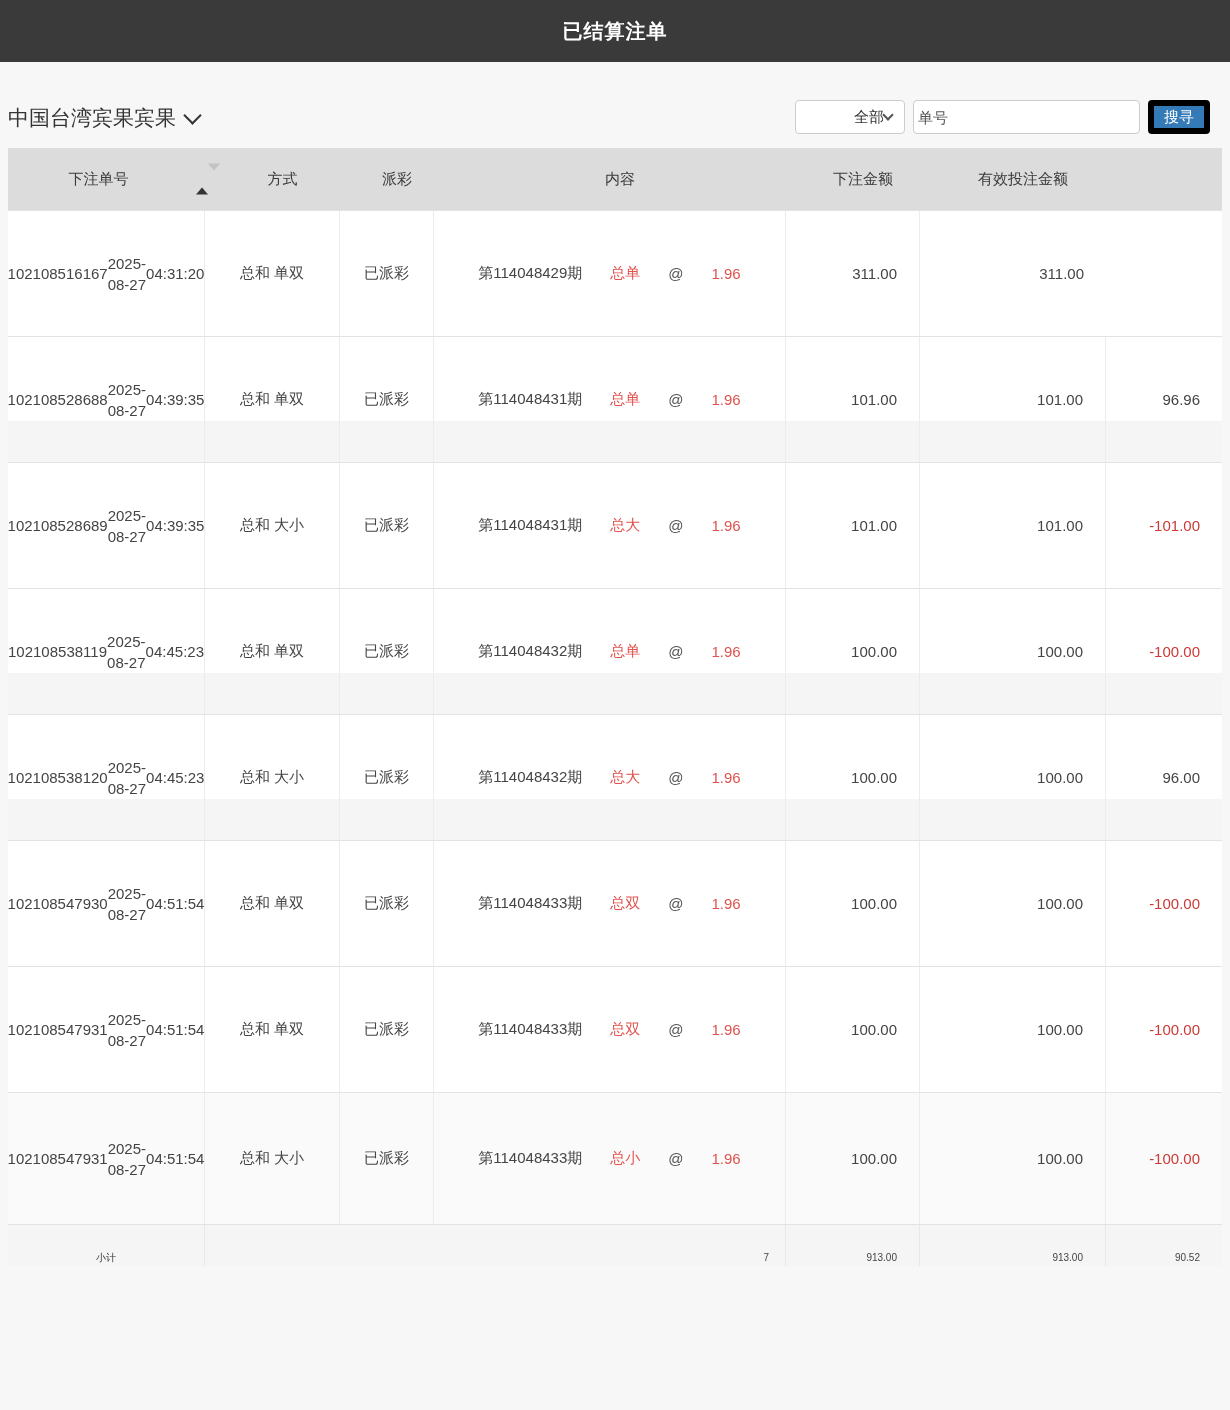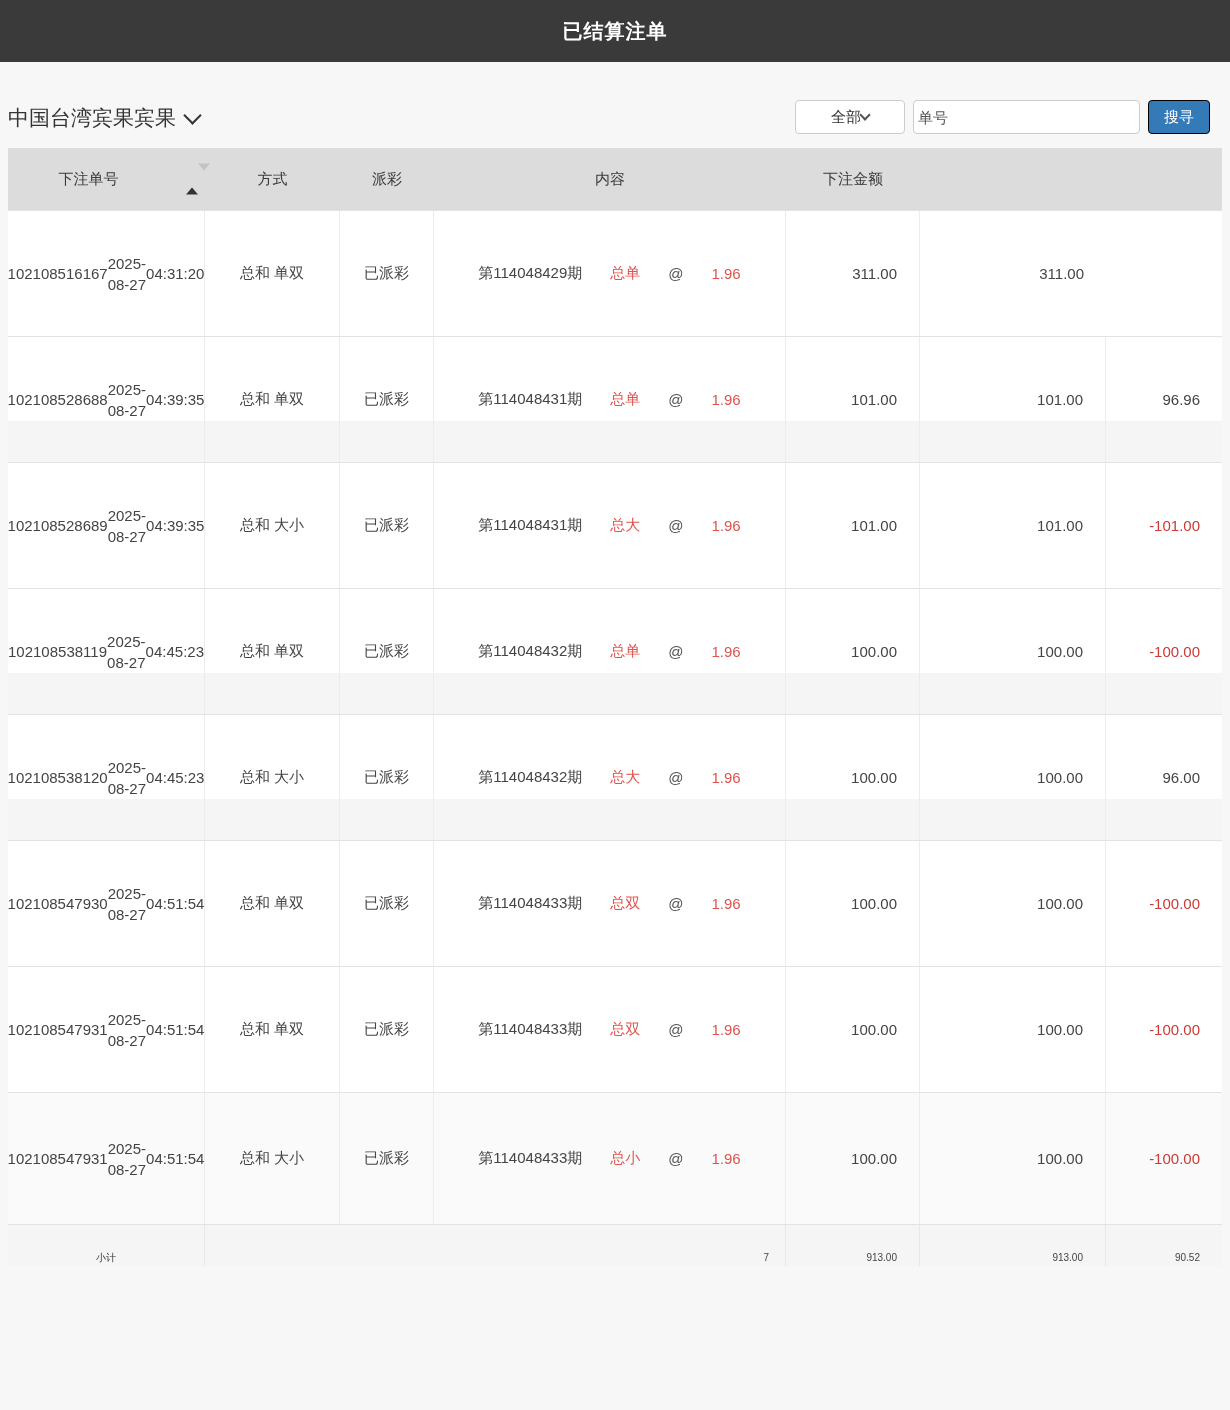--- a/index.html
+++ b/index.html
@@ -22,46 +22,46 @@
   .game-select { display: flex; align-items: center; cursor: pointer; padding-bottom: 2px; }
   .game-select .game-name { font-size: 21px; color: #333; }
   .chev-big {
     display: inline-block; width: 13px; height: 13px; margin-left: 10px; margin-bottom: 5px;
     border-right: 2px solid #333; border-bottom: 2px solid #333;
     transform: rotate(45deg);
   }
   .controls { display: flex; align-items: center; }
   .ctl-select {
     width: 110px; height: 34px; background: #fff; border: 1px solid #ccc; border-radius: 4px;
-    display: flex; align-items: center; justify-content: center;
+    display: flex; align-items: center; justify-content: flex-end;
     padding: 0 12px; font-size: 15px; color: #333; cursor: pointer; margin-right: 8px;
   }
   .chev-small {
     display: inline-block; width: 8px; height: 8px; margin-top: -4px;
     border-right: 2px solid #555; border-bottom: 2px solid #555;
     transform: rotate(45deg);
   }
   .ctl-input {
     width: 227px; height: 34px; background: #fff; border: 1px solid #ccc; border-radius: 4px;
     padding: 0 4px; font-size: 15px; color: #333; margin-right: 8px;
     font-family: "Liberation Sans", "DejaVu Sans", sans-serif;
   }
   .ctl-input::placeholder { color: #555; opacity: 1; }
   .search-btn {
-    width: 62px; height: 34px; background: #337ab7; color: #fff; border: 1px solid #000000;
+    width: 62px; height: 34px; background: #337ab7; color: #fff; border: 6px solid #000000;
     border-radius: 4px; font-size: 15px; cursor: pointer;
     font-family: "Liberation Sans", "DejaVu Sans", sans-serif;
   }
 
   
   .table { margin: 0 8px; width: 1214px; background: #fff; border-bottom: 1px solid #e2e2e2; }
   .grid7 { display: grid; grid-template-columns: 197px 135px 94px 352px 134px 186px 116px; }
   .grid5 { display: grid; grid-template-columns: 197px 581px 134px 186px 116px; }
 
-  .thead { height: 62px; background: #dcdcdc; color: #3a3a3a; font-size: 15px; }
+  .thead { height: 62px; background: #dcdcdc; color: #3a3a3a; font-size: 15px; padding-left: 10px; }
   .thead .th { display: flex; align-items: center; justify-content: center; }
   .th-sort { position: relative; }
   .th-sort .lbl { display: block; width: 100%; text-align: center; padding-right: 36px; }
   .sort-icons { position: absolute; right: 7px; top: 50%; transform: translateY(-50%); width: 12px; }
   .sort-icons .up {
     width: 0; height: 0; margin: 0 auto 3px auto;
     border-left: 6px solid transparent; border-right: 6px solid transparent;
     border-bottom: 7px solid #333;
   }
   .sort-icons .down {
@@ -132,20 +132,21 @@
         <span class="lbl">下注单号</span>
         <span class="sort-icons">
           <span class="up"></span>
           <span class="down"></span>
         </span>
       </div>
       <div class="th">方式</div>
       <div class="th">派彩</div>
       <div class="th">内容</div>
       <div class="th">下注金额</div>
+      <div class="th">有效投注金额</div>
     </div>
 
     <div id="tbody">
   <div class="trow grid7">
     <div class="cell order">
       <div>102108516167</div>
       <div>2025-08-27</div>
       <div>04:31:20</div>
     </div>
     <div class="cell">总和 单双</div>

